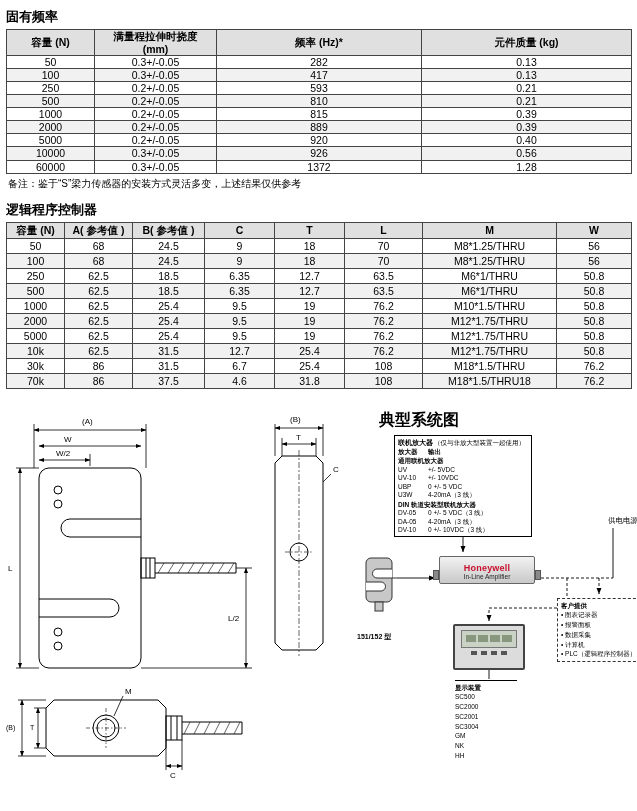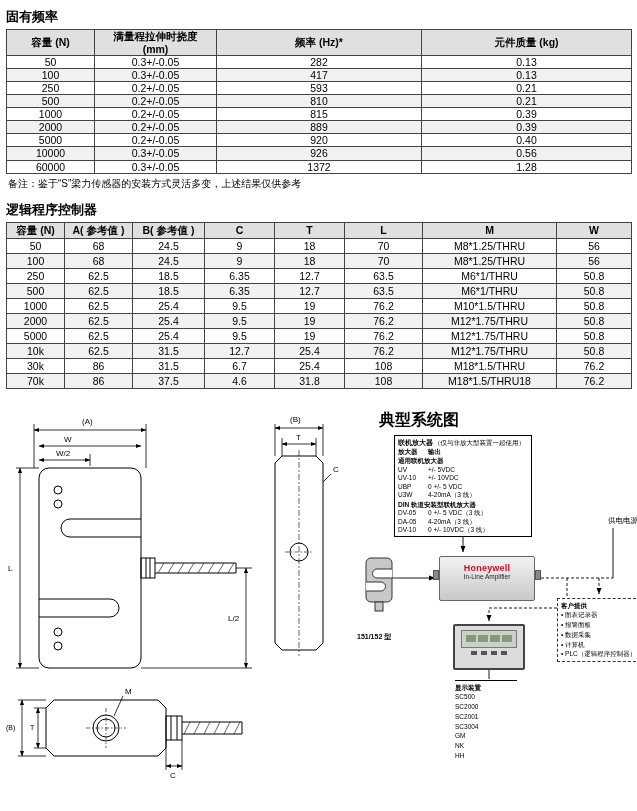--- a/index.html
+++ b/index.html
@@ -38,21 +38,21 @@
              border:1px solid #000; background:#fff; padding:2px 3px; font-size:6.5px; line-height:1.3; z-index:2; }
   .amp-title .b { font-weight:bold; font-size:7px; margin-right:1px; }
   .amp-row { display:flex; }
   .amp-model { display:inline-block; width:30px; flex:0 0 30px; }
   .amp-out { flex:1; }
   .amp-header { font-weight:bold; margin-top:1px; }
   .amp-group { font-weight:bold; margin-top:1px; }
 
   .power-label { position:absolute; left:249px; top:114px; font-size:7.5px; z-index:2;margin-left:8px; }
 
-  .hw-device { position:absolute; left:88px; top:154px; width:96px; height:45px; z-index:2; }
+  .hw-device { position:absolute; left:88px; top:154px; width:96px; height:28px; z-index:2; }
   .hw-face { position:absolute; inset:0; background:linear-gradient(#f2f2f2,#c9c9c9);
              border:1px solid #666; border-radius:2px; text-align:center; }
   .hw-brand { font-size:9px; font-weight:bold; margin-top:6px; letter-spacing:.2px; }
   .hw-model { font-size:6.5px; color:#222; }
   .hw-conn { position:absolute; top:14px; width:6px; height:10px; background:#8a8a8a; border:1px solid #555; }
   .hw-conn-l { left:-6px; } .hw-conn-r { right:-6px; }
 
   .load-cell-icon { position:absolute; left:10px; top:152px; z-index:2; }
   .lc-label { position:absolute; left:6px; top:230px; font-size:7px; font-weight:bold; z-index:2; }
 

